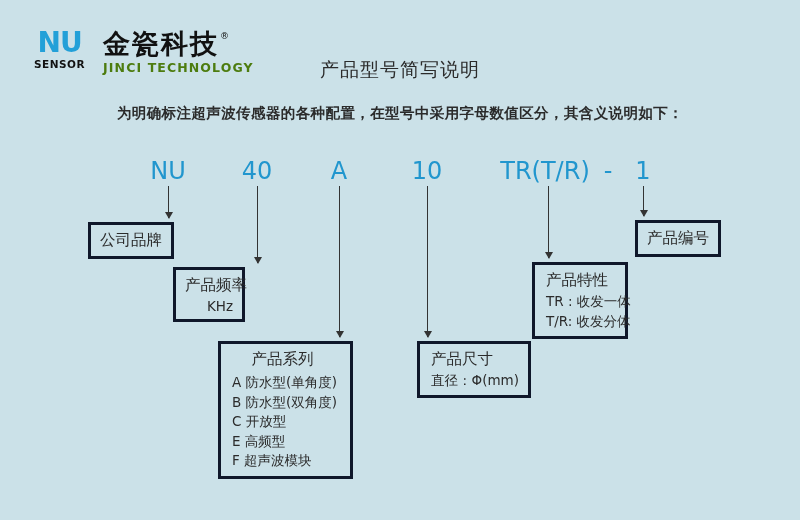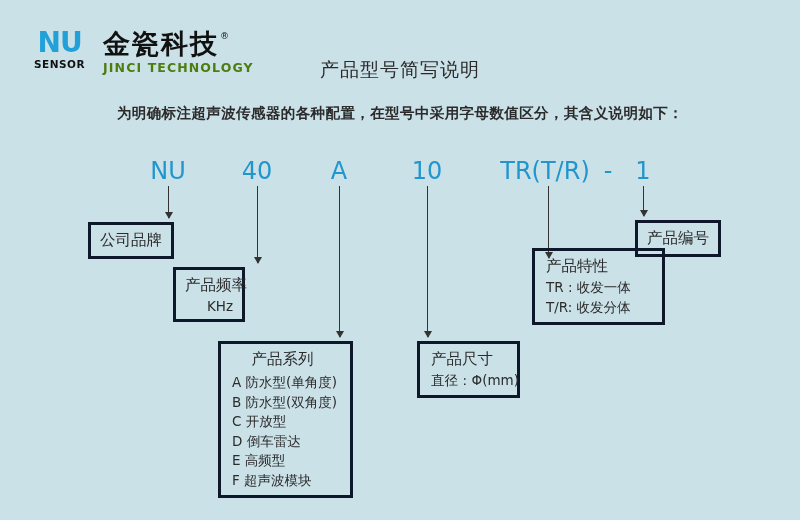--- a/index.html
+++ b/index.html
@@ -106,22 +106,22 @@
     color: #2b2b2b;
     white-space: nowrap;
     line-height: 1.45;
   }
 
   #box-brand   { left: 88px;  top: 222px; }
   #box-brand .box-title { font-size: 15.5px; }
 
   #box-freq    { left: 173px; top: 267px; width: 72px; }
   #box-series  { left: 218px; top: 341px; width: 135px; }
-  #box-size    { left: 417px; top: 341px; width: 103px; }
-  #box-feature { left: 532px; top: 248px; width: 133px; padding-left: 9px; }
+  #box-size    { left: 417px; top: 341px; width: 114px; }
+  #box-feature { left: 532px; top: 262px; width: 96px; padding-left: 9px; }
   #box-serial  { left: 635px; top: 220px; }
 
   #box-series .box-title { padding-right: 6px; margin-bottom: 3px; }
   #box-series .box-line { padding-left: 2px; }
   #box-feature .box-title { text-align: left; padding-left: 2px; margin-bottom: 1px; }
   #box-feature .box-line { padding-left: 2px; }
   #box-size .box-title { text-align: left; padding-left: 2px; }
   #box-size .box-sub { text-align: center; padding-left: 2px; }
 </style>
 </head>
@@ -166,21 +166,20 @@
 <div class="box" id="box-freq">
   <div class="box-title">产品频率</div>
   <div class="box-sub">KHz</div>
 </div>
 
 <div class="box" id="box-series">
   <div class="box-title">产品系列</div>
   <div class="box-line">A 防水型(单角度)</div>
   <div class="box-line">B 防水型(双角度)</div>
   <div class="box-line">C 开放型</div>
-  <div class="box-line">D 倒车雷达</div>
   <div class="box-line">E 高频型</div>
   <div class="box-line">F 超声波模块</div>
 </div>
 
 <div class="box" id="box-size">
   <div class="box-title">产品尺寸</div>
   <div class="box-sub">直径：Φ(mm)</div>
 </div>
 
 <div class="box" id="box-feature">

